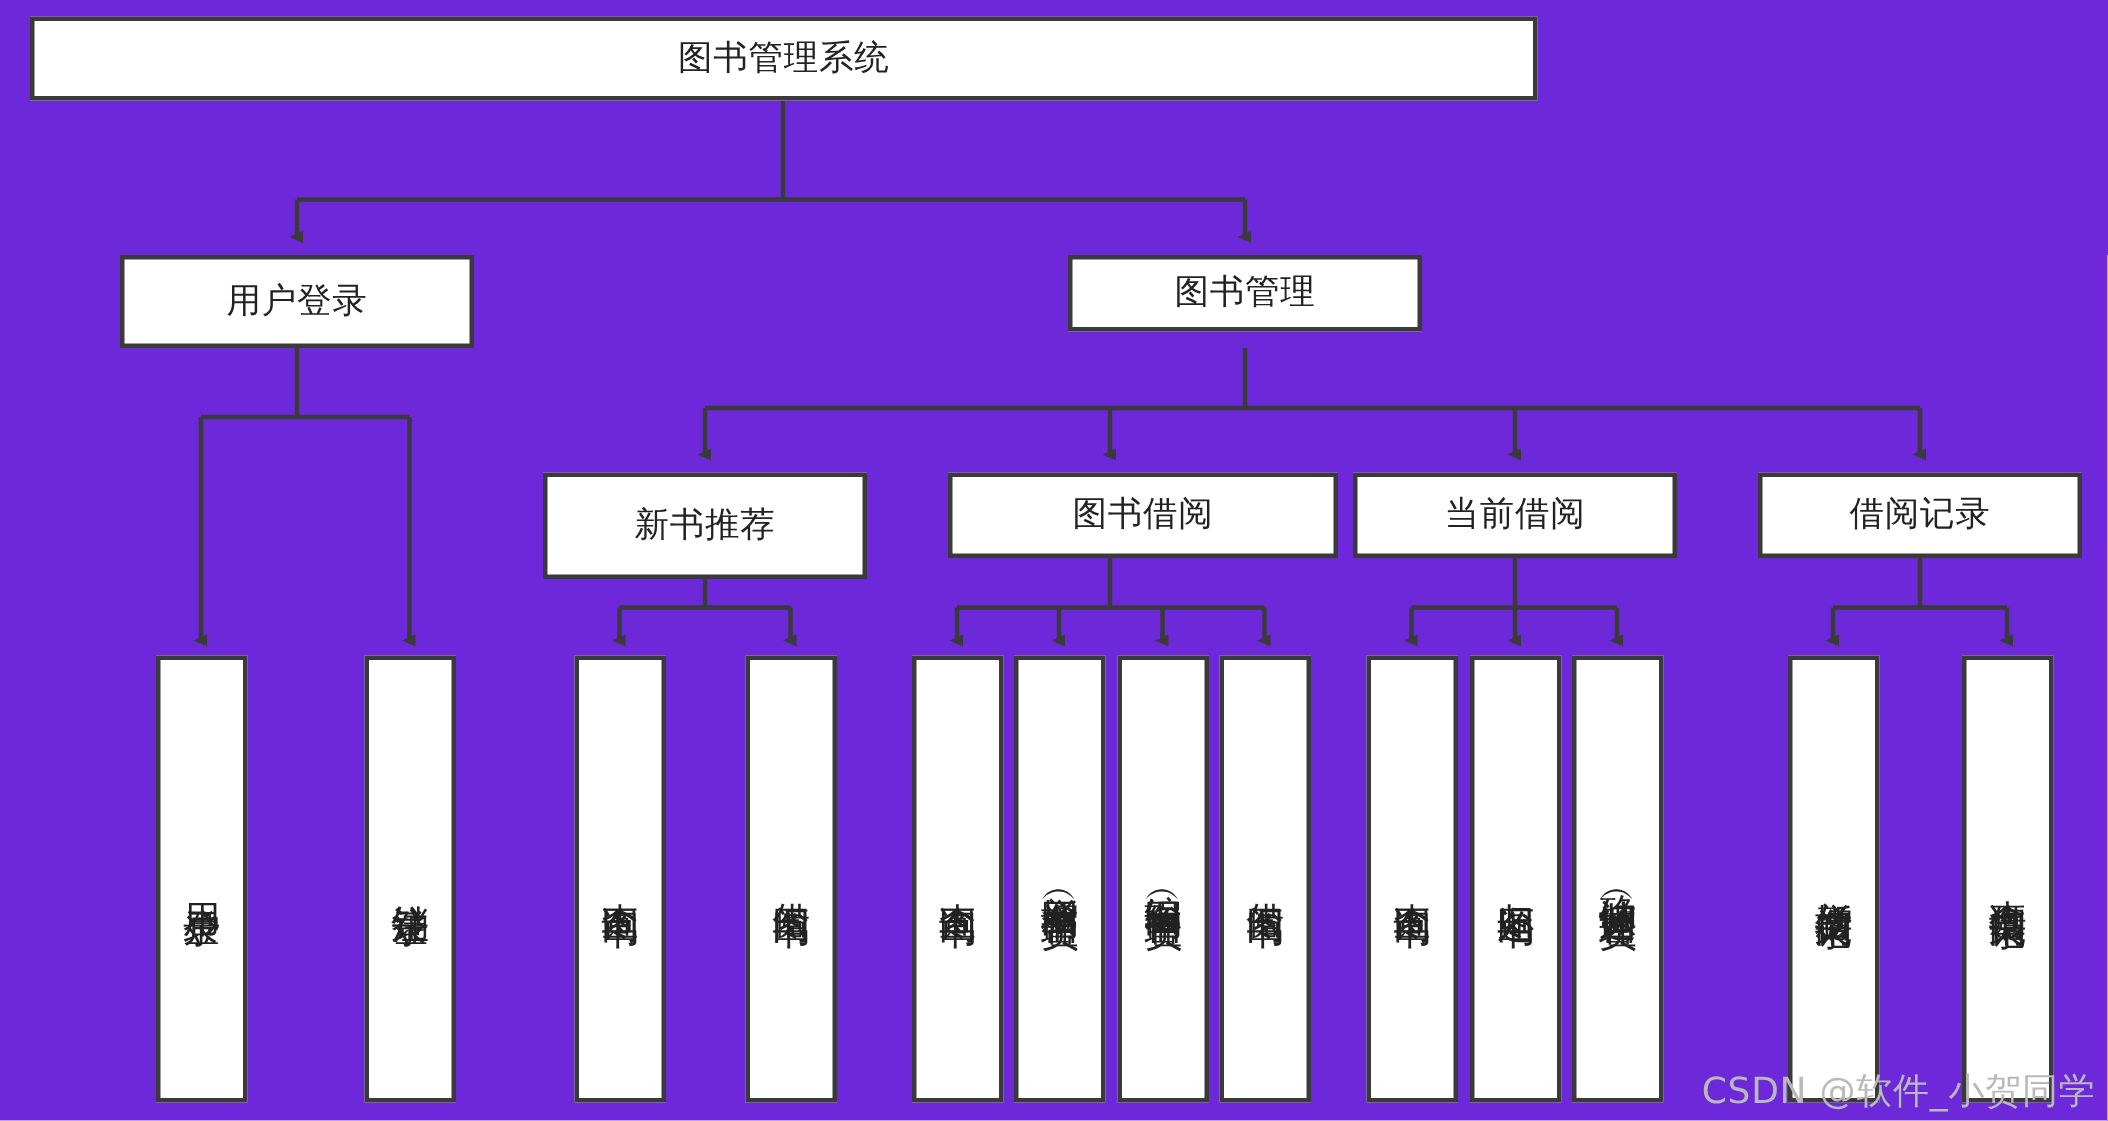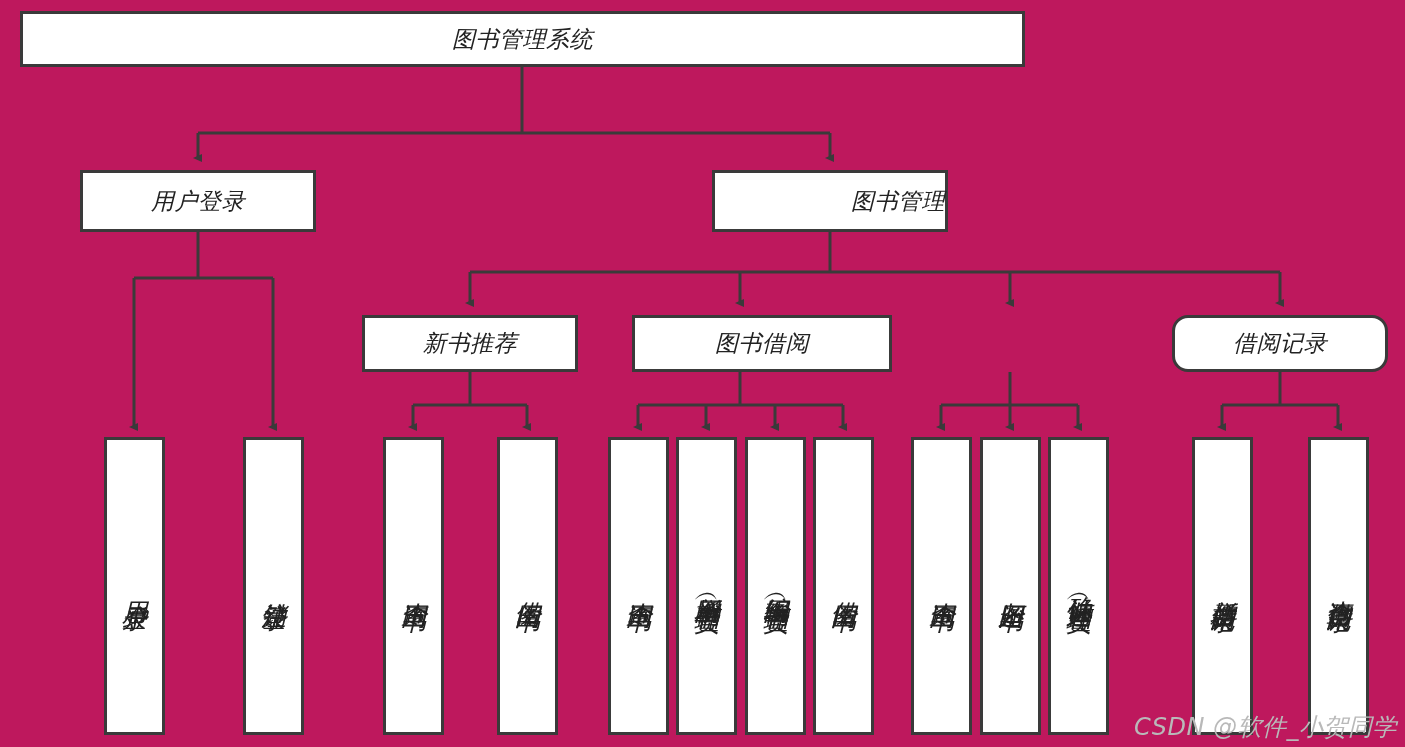--- a/index.html
+++ b/index.html
@@ -7,23 +7,22 @@
     padding: 0;
     background: #ffffff;
   }
   body {
     font-family: "DejaVu Sans", "Liberation Sans", sans-serif;
   }
   #canvas {
     position: relative;
     width: 1405px;
     height: 747px;
-    background: #be185d;
+    background: #6d28d9;
     overflow: hidden;
-    font-style: italic;
   }
   .node {
     position: absolute;
     box-sizing: border-box;
     border: 3px solid #3a3a3a;
     background: #ffffff;
     display: flex;
     align-items: center;
     justify-content: center;
     color: #1a1a1a;
@@ -124,31 +123,34 @@
     </g>
   </svg>
 
   <div class="node" style="left:20px; top:11px; width:1005px; height:56px;">
     <span class="node-label">图书管理系统</span>
   </div>
 
   <div class="node" style="left:80px; top:170px; width:236px; height:62px;">
     <span class="node-label">用户登录</span>
   </div>
-  <div class="node" style="left:712px; top:170px; width:236px; height:62px;justify-content:flex-end;">
+  <div class="node" style="left:712px; top:170px; width:236px; height:51px;">
     <span class="node-label">图书管理</span>
   </div>
 
-  <div class="node" style="left:362px; top:315px; width:216px; height:57px;">
+  <div class="node" style="left:362px; top:315px; width:216px; height:71px;">
     <span class="node-label">新书推荐</span>
   </div>
   <div class="node" style="left:632px; top:315px; width:260px; height:57px;">
     <span class="node-label">图书借阅</span>
   </div>
-  <div class="node" style="left:1172px; top:315px; width:216px; height:57px;border-radius:16px;">
+  <div class="node" style="left:902px; top:315px; width:216px; height:57px;">
+    <span class="node-label">当前借阅</span>
+  </div>
+  <div class="node" style="left:1172px; top:315px; width:216px; height:57px;">
     <span class="node-label">借阅记录</span>
   </div>
 
   <div class="node leaf" style="left:104px; top:437px; width:61px; height:298px;">
     <span class="node-label">用户登录</span>
   </div>
   <div class="node leaf" style="left:243px; top:437px; width:61px; height:298px;">
     <span class="node-label">注销登录</span>
   </div>
 

